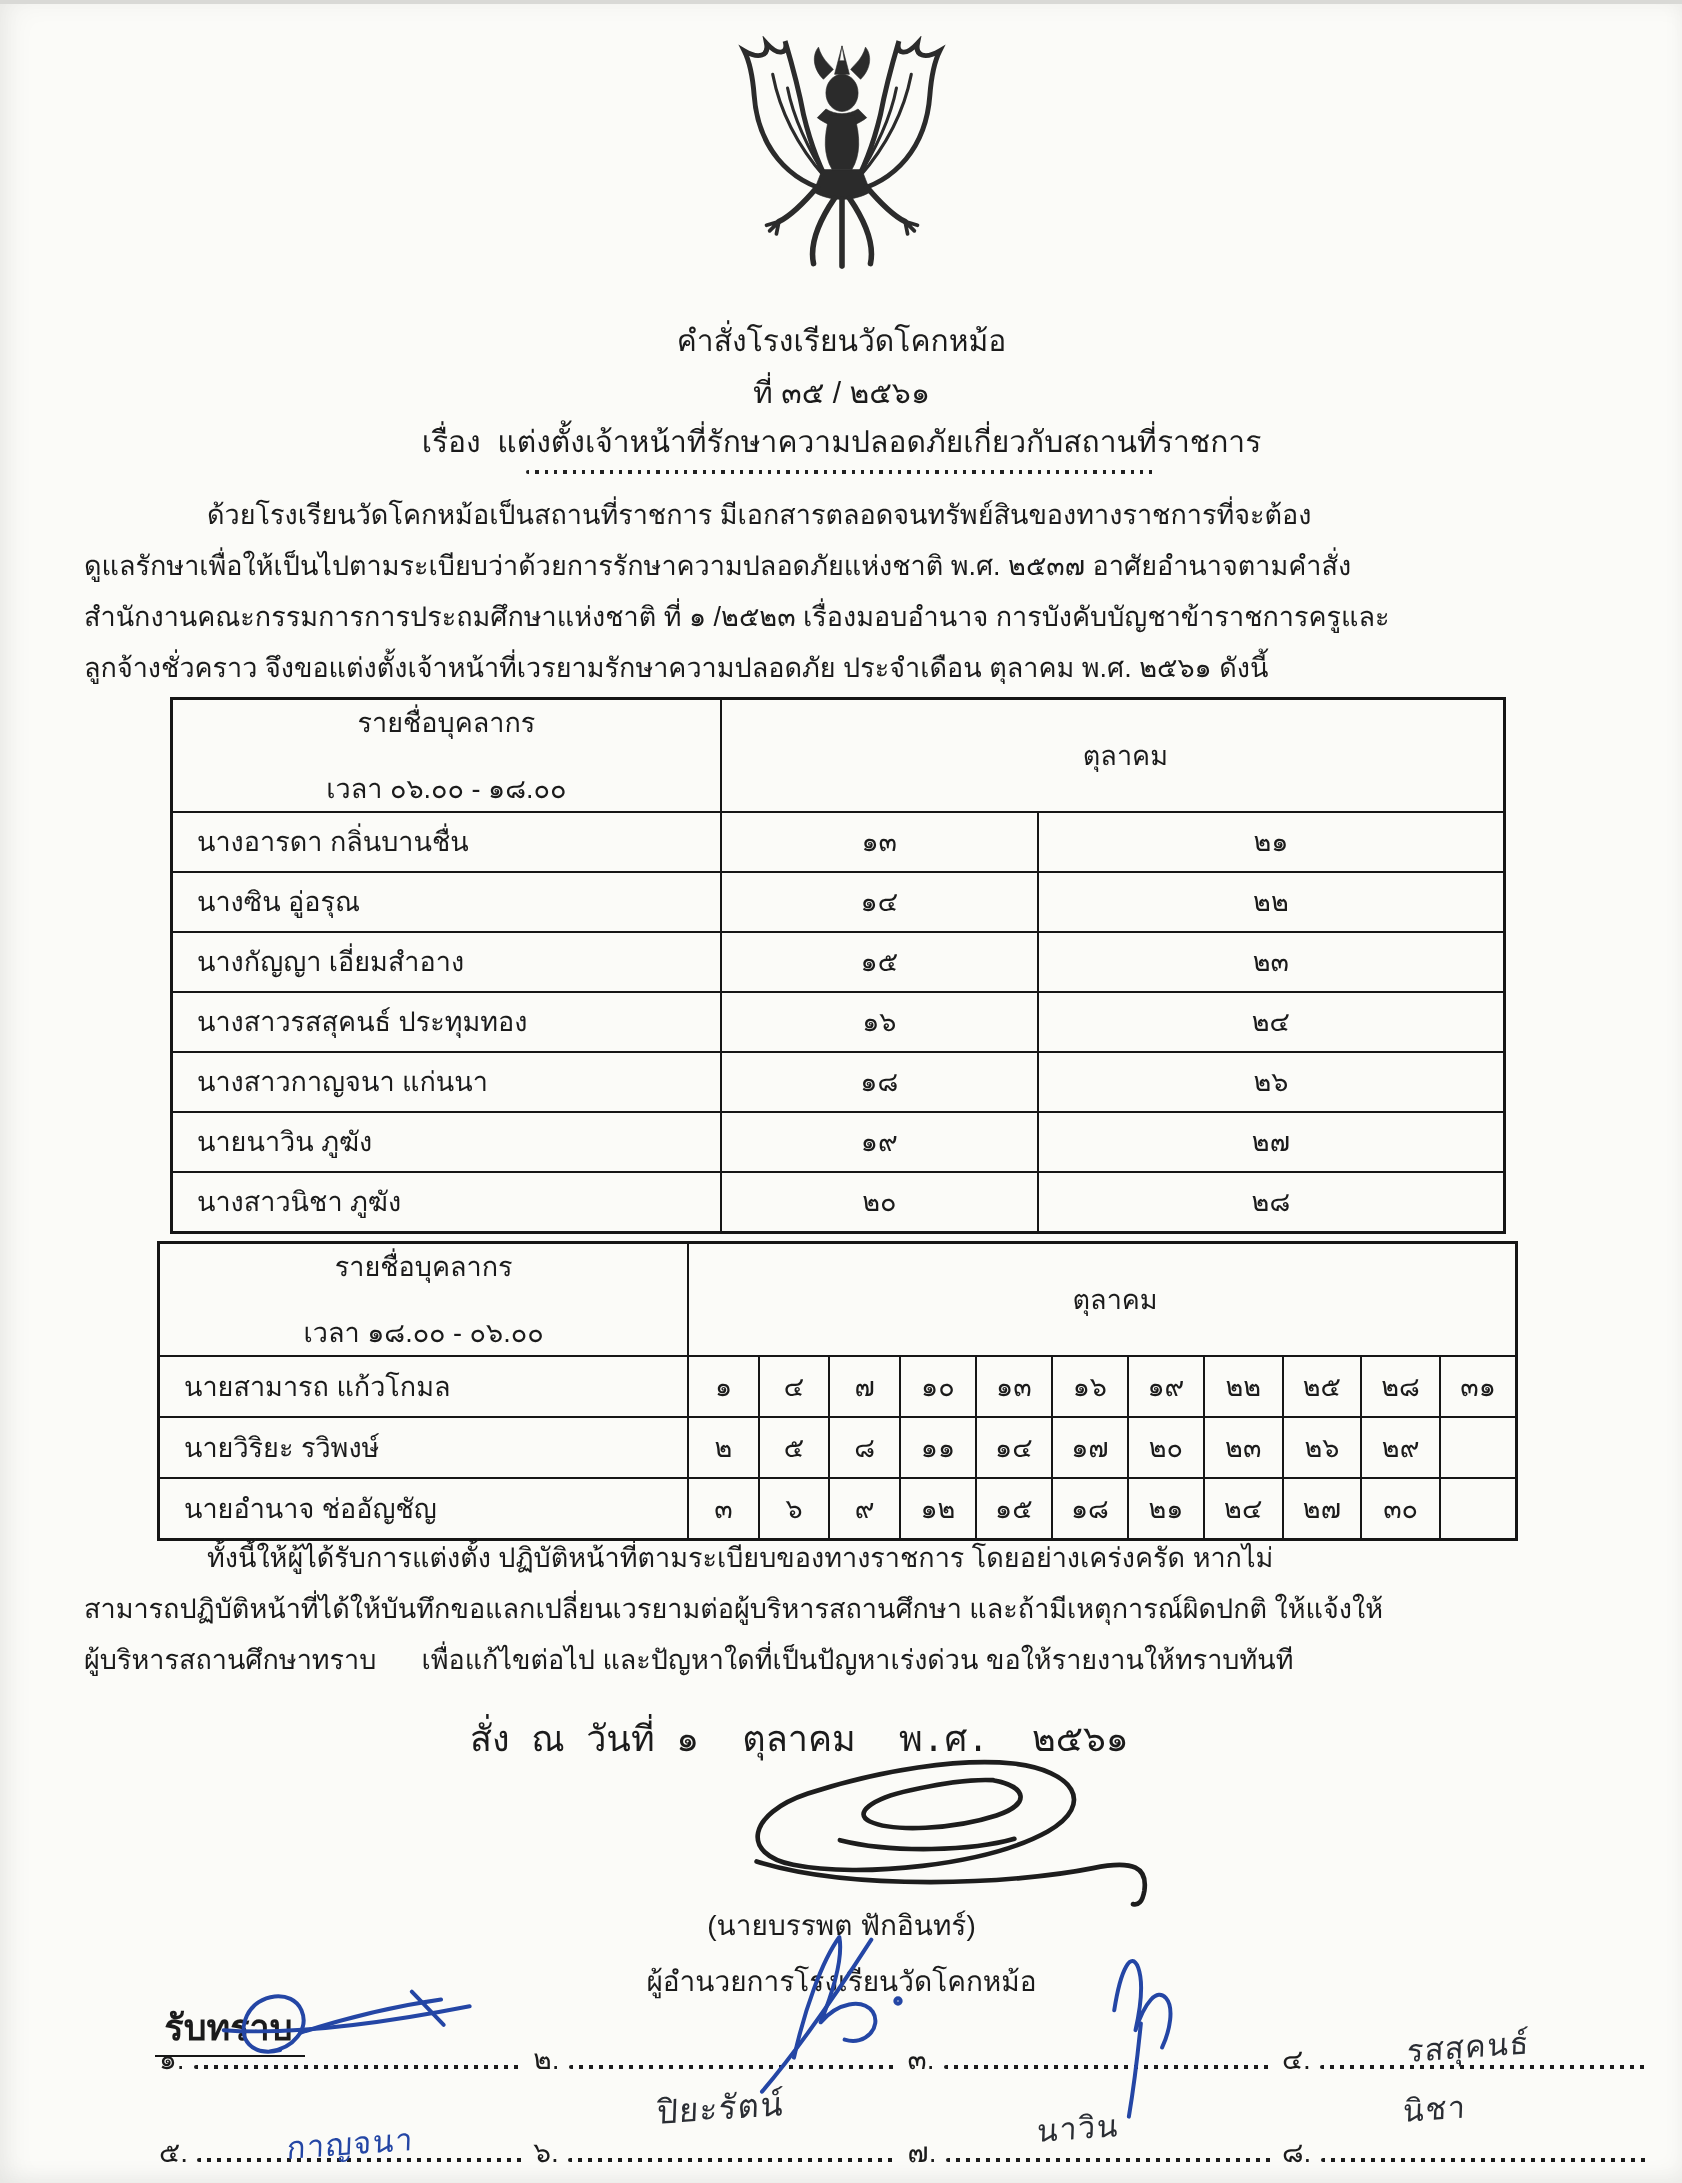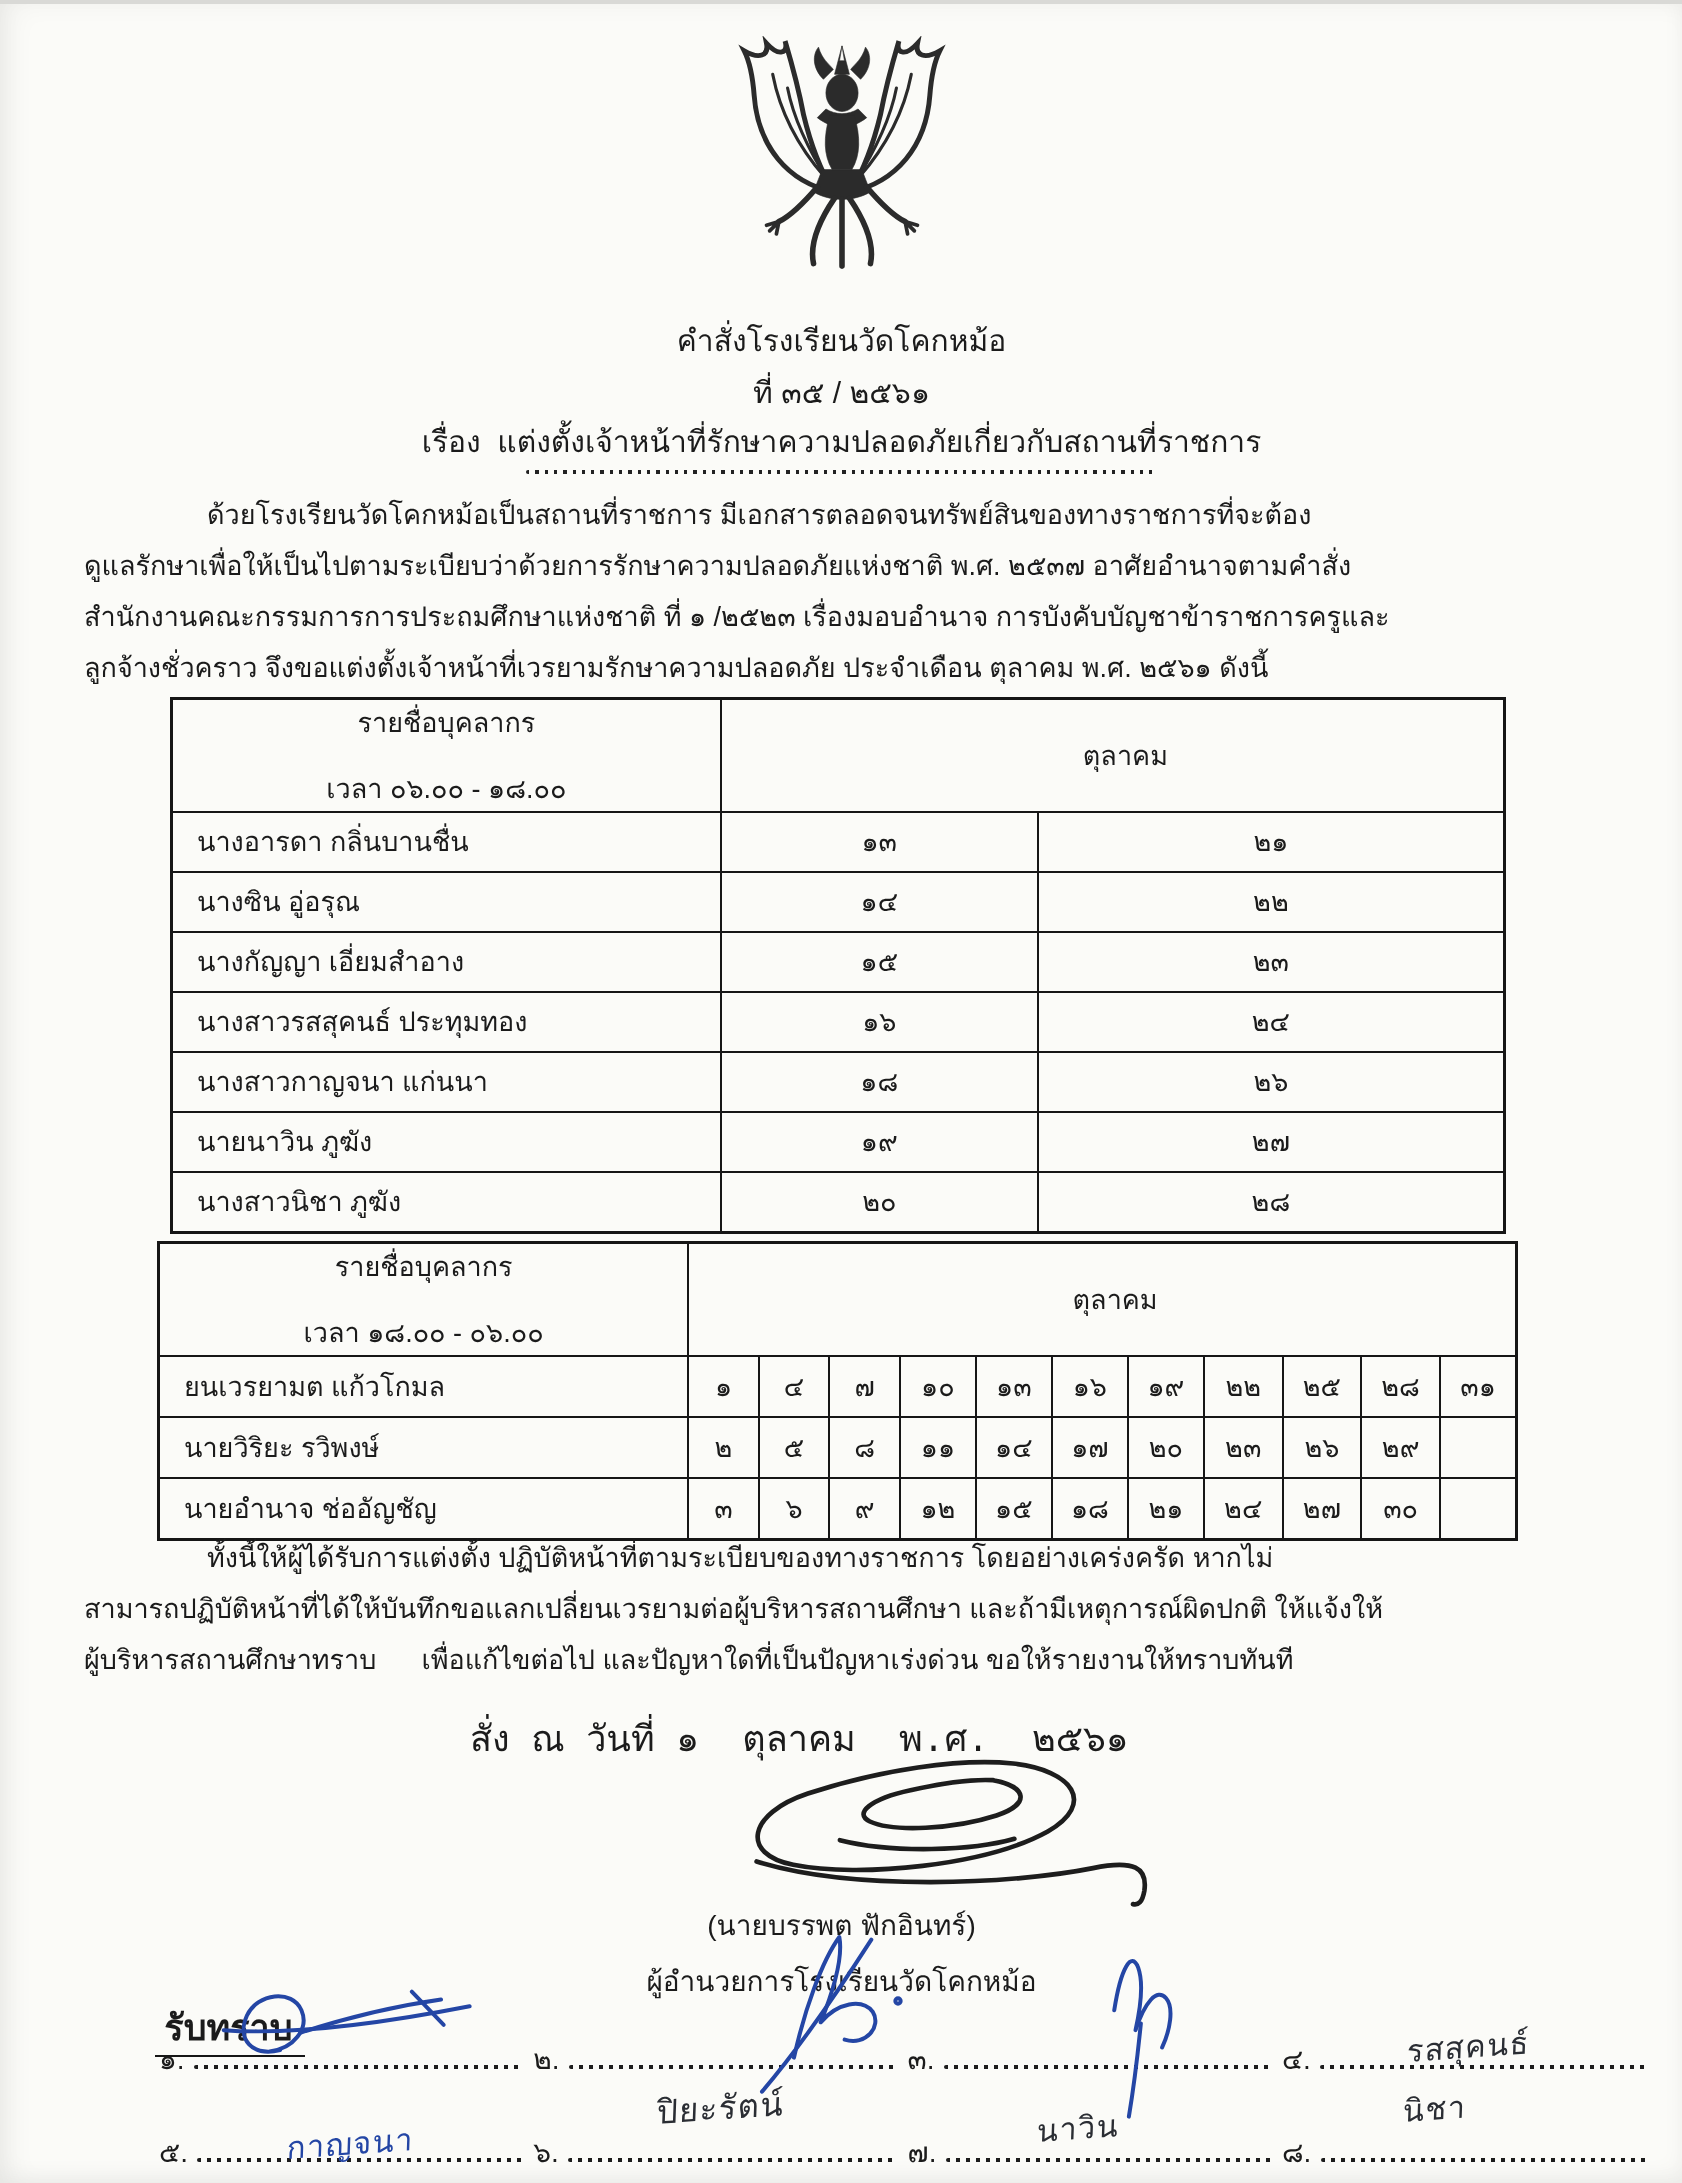--- a/index.html
+++ b/index.html
@@ -197,21 +197,21 @@
         <tr>
           <th class="hdr-name">
             <div class="l1">รายชื่อบุคลากร</div>
             <div>เวลา ๑๘.๐๐ - ๐๖.๐๐</div>
           </th>
           <th class="hdr-month" colspan="11">ตุลาคม</th>
         </tr>
       </thead>
       <tbody>
         <tr>
-          <td class="name-cell">ยนเวรยามต  แก้วโกมล</td>
+          <td class="name-cell">นายสามารถ  แก้วโกมล</td>
           <td class="num-cell">๑</td>
             <td class="num-cell">๔</td>
             <td class="num-cell">๗</td>
             <td class="num-cell">๑๐</td>
             <td class="num-cell">๑๓</td>
             <td class="num-cell">๑๖</td>
             <td class="num-cell">๑๙</td>
             <td class="num-cell">๒๒</td>
             <td class="num-cell">๒๕</td>
             <td class="num-cell">๒๘</td>

